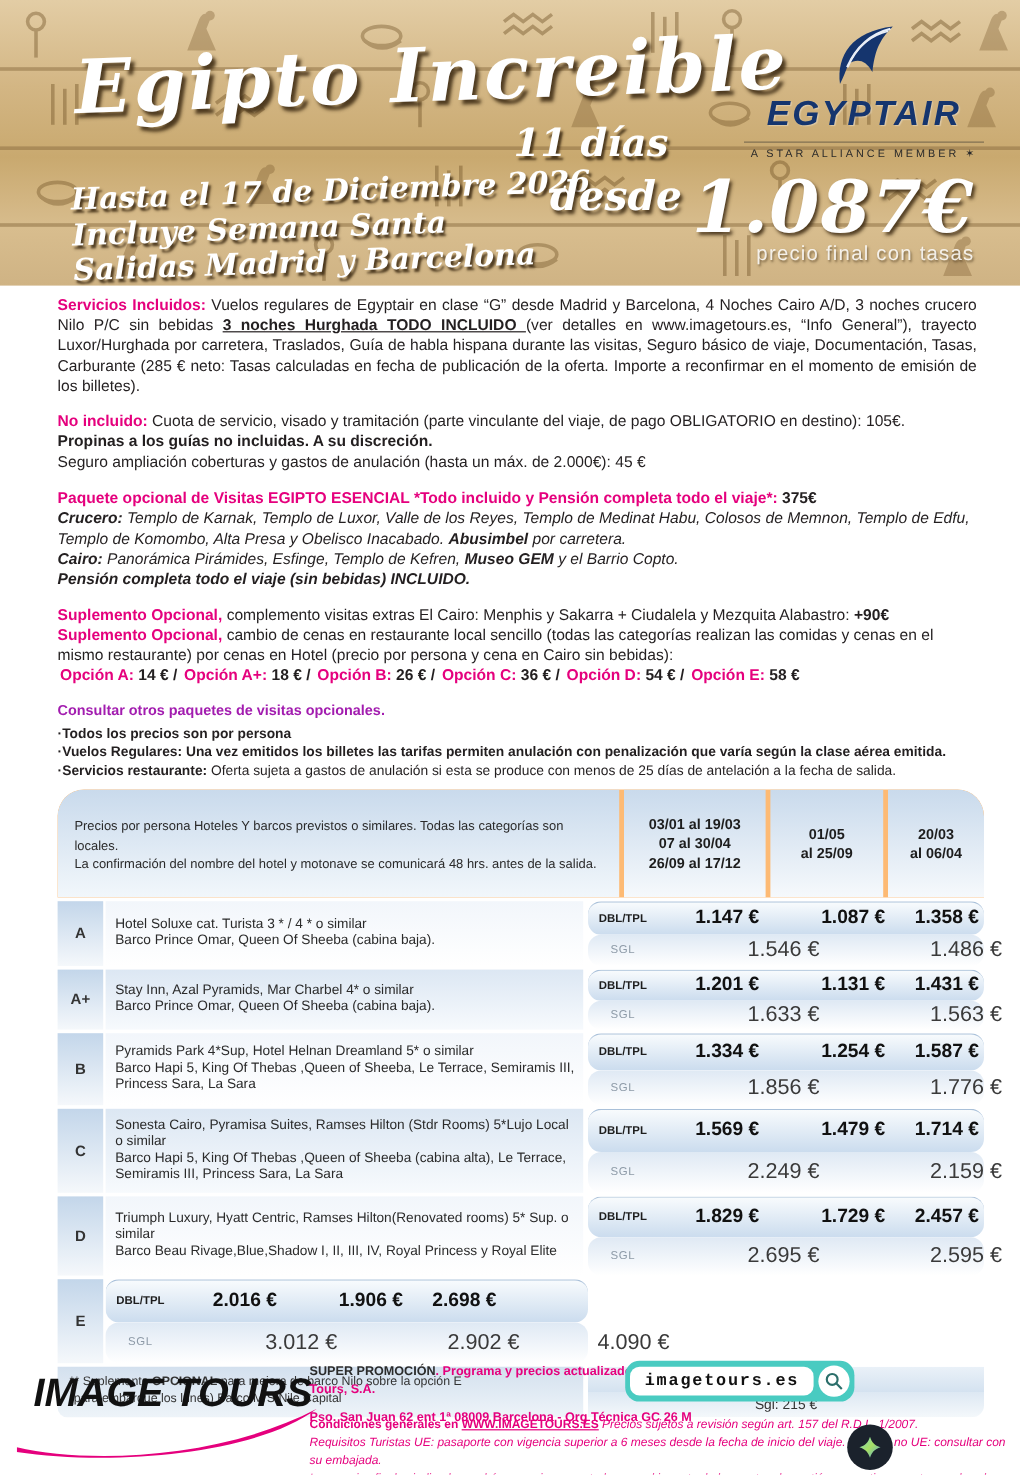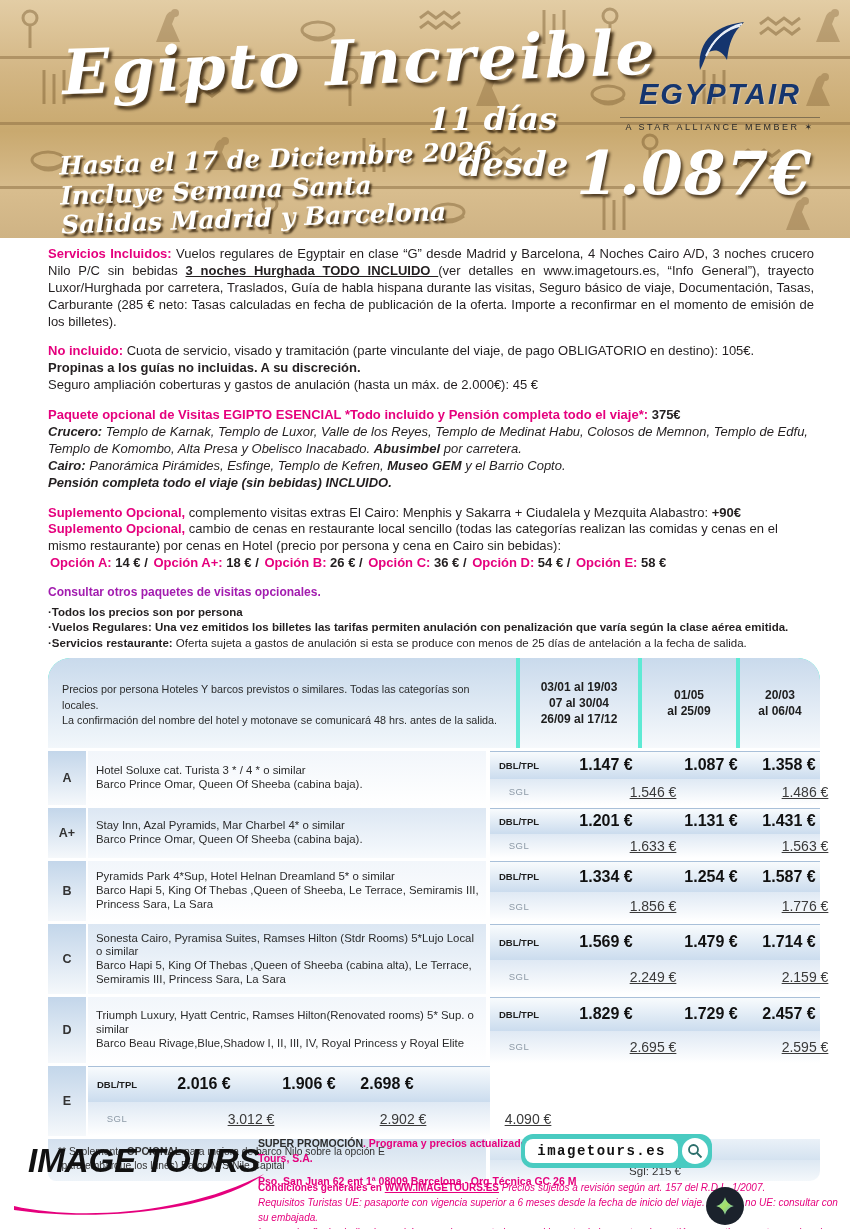--- a/index.html
+++ b/index.html
@@ -43,43 +43,43 @@
   .ital-reg { font-style:italic; }
   .opt-line { font-weight:bold; }
   .opt-line .mg { margin-left:2px; }
   .consultar { color:#a21caf; font-weight:bold; font-size:12px; margin-bottom:4px; }
   .notes { font-size:11.5px; line-height:1.35; }
   .notes b { font-weight:bold;margin-top:24px; }
 
   
   .ptable { position:absolute; top:658px; left:48px; width:772px; }
   .thead { display:grid; grid-template-columns:468px 118px 94px 80px; column-gap:4px; height:90px;
-           border-radius:22px 22px 0 0; overflow:hidden; background:#5eead4; }
+           border-radius:22px 22px 0 0; overflow:hidden; background:#fdba74; }
   .thead .intro { background:linear-gradient(180deg,#c9daec,#f2f7fb); font-size:10.8px; line-height:1.45;
                   padding:24px 10px 0 14px; color:#2b2b2b; border-radius:22px 0 0 0; white-space:pre-line; }
   .thead .dcol { background:linear-gradient(180deg,#c9daec,#f6f9fc); display:flex; align-items:center;
                  justify-content:center; text-align:center; font-weight:bold; font-size:12px;
                  line-height:1.35; color:#1d1d1d; white-space:pre-line; }
   .thead .dcol:last-child { border-radius:0 22px 0 0; }
   .trow { display:grid; grid-template-columns:40px 402px 330px; margin-top:3px; }
   .cat { display:flex; align-items:center; justify-content:center; font-weight:bold; font-size:12.5px;
          color:#333; background:linear-gradient(180deg,#c3d6ea,#f5f8fb); margin-right:2px; }
   .desc { background:linear-gradient(180deg,#f2f6fb,#ffffff); font-size:11.4px; line-height:1.2;
           display:flex; flex-direction:column; justify-content:center; padding:3px 6px 3px 8px;
           color:#2b2b2b; white-space:pre-line; margin-right:4px; }
   .trow.alt .desc { background:linear-gradient(180deg,#dce7f3,#f7fafd); }
   .bands { display:flex; flex-direction:column; }
-  .band { flex:1; display:grid; grid-template-columns:58px 116px 94px 62px; align-items:center; }
+  .band { flex:1; display:grid; grid-template-columns:58px 116px 94px 62px; align-items:center;border-radius:11px; }
   .band.dbl { background:linear-gradient(180deg,#f8fbfd 0%,#cbdcEE 100%); border-top:1px solid #a9c0d9; }
   .band.sgl { background:linear-gradient(180deg,#dfe9f4,#ffffff);gap:47px; }
   .plabel { text-align:center; font-size:9.5px; font-weight:bold; color:#1d1d1d; }
   .band.sgl .plabel { color:#8d9aa7; font-weight:normal; font-size:9.5px; letter-spacing:.5px; }
   .pval { text-align:center; }
   .band.dbl .pval { font-weight:bold; font-size:16px; color:#111; }
-  .band.sgl .pval { font-size:14px; color:#3a3a3a;text-decoration:underline; }
+  .band.sgl .pval { font-size:18px; color:#3a3a3a; }
   .tfoot { display:grid; grid-template-columns:442px 330px; margin-top:3px; height:42px; }
   .tfoot .fnote { background:linear-gradient(180deg,#d3e0ee,#eef4f9); font-size:10.3px; line-height:1.35;
                   color:#333; padding:6px 6px 0 10px; margin-right:4px; border-radius:0 0 0 8px;
                   white-space:pre-line; }
   .tfoot .fvals { display:flex; flex-direction:column; border-radius:0 0 10px 0; overflow:hidden; }
   .tfoot .fvals div { flex:1; display:flex; align-items:center; justify-content:center; font-size:11.5px; color:#333; }
   .tfoot .fvals .v1 { background:linear-gradient(180deg,#eaf1f8,#d4e2f0); }
   .tfoot .fvals .v2 { background:linear-gradient(180deg,#dde8f3,#f4f8fb); }
 
   
@@ -170,20 +170,21 @@
     <div class="script hero-days">11 días</div>
 
     <div class="script hero-lines">
       <div>Hasta el 17 de Diciembre 2026</div>
       <div>Incluye Semana Santa</div>
       <div>Salidas Madrid y Barcelona</div>
     </div>
 
     <div class="price-box script">
       <span class="desde">desde</span><span class="amount">1.087€</span>
+      <div class="note">precio final con tasas</div>
     </div>
 
     <div class="airline">
       <svg width="62" height="56" viewBox="0 0 60 56">
         <path d="M10 52 C7 28 20 8 54 4 C42 16 39 25 37 42 C31 31 24 31 17 35 C15 41 13 46 10 52 Z" fill="#15356e"></path>
         <path d="M16 38 C24 20 36 10 52 6" stroke="#e9eef6" fill="none" stroke-width="2"></path>
         <path d="M19 32 C27 18 38 11 50 8" stroke="#e9eef6" fill="none" stroke-width="1.4"></path>
       </svg>
       <div class="wordmark">EGYPTAIR</div>
       <div class="alliance">A STAR ALLIANCE MEMBER ✶</div>

